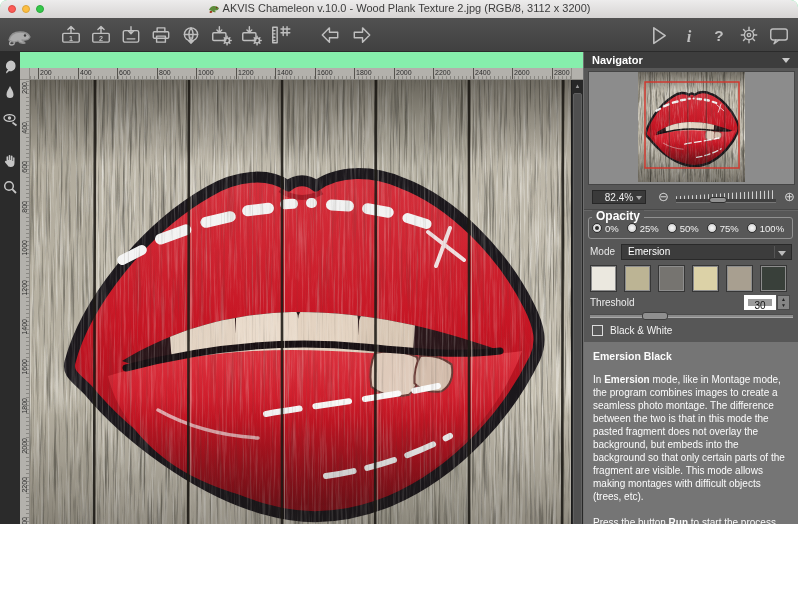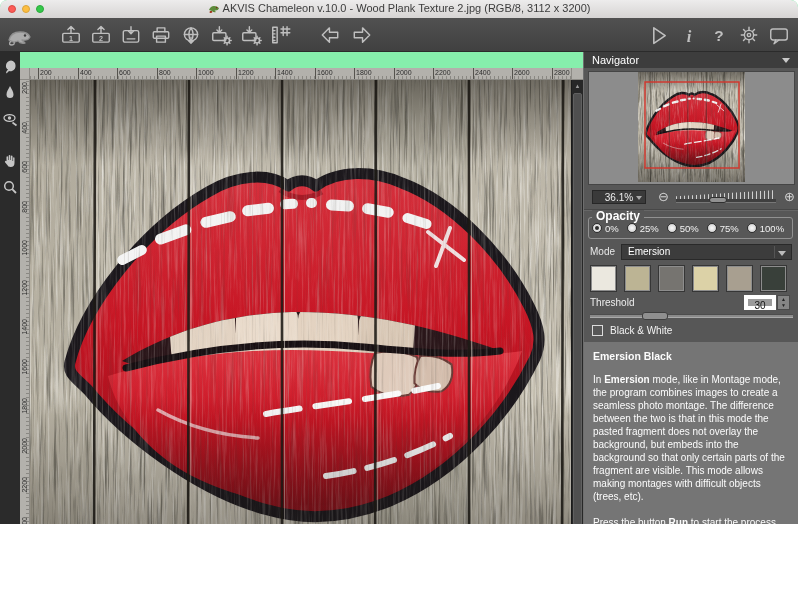--- a/index.html
+++ b/index.html
@@ -58,21 +58,21 @@
   .vthumb{position:absolute;left:1px;right:1px;top:13px;height:432px;background:#4f4f4f;border:1px solid #606060;border-radius:2px;box-sizing:border-box;}
   .varrow{position:absolute;left:0;width:11px;height:12px;color:#9a9a9a;font-size:6px;text-align:center;line-height:12px;}
   .varrow.up{top:0;} .varrow.down{bottom:0;}
   .hscroll{position:absolute;left:20px;top:590px;width:563px;height:10px;background:#1e1e1e;}
   .hthumb{position:absolute;top:1px;height:7px;left:12px;right:14px;background:#4a4a4a;border:1px solid #5a5a5a;border-radius:2px;box-sizing:border-box;}
   .harrow{position:absolute;top:0;width:11px;height:10px;color:#9a9a9a;font-size:6px;text-align:center;line-height:10px;}
   .harrow.left{left:0;} .harrow.right{right:0;}
   
   .rpanel{position:absolute;left:583px;top:52px;width:215px;height:548px;background:#575757;border-left:1px solid #6e6e6e;box-sizing:border-box;}
   .rheader{position:absolute;top:0;left:0;right:0;height:16px;background:#3d3d3d;color:#fff;
-    font-weight:normal;font-size:11px;line-height:16px;padding-left:8px;box-sizing:border-box;}
+    font-weight:bold;font-size:11px;line-height:16px;padding-left:8px;box-sizing:border-box;}
   .caret-down{width:0;height:0;border-left:4px solid transparent;border-right:4px solid transparent;
     border-top:5px solid #c9c9c9;position:absolute;right:8px;top:6px;}
   .navthumb{position:absolute;left:4px;top:19px;width:205px;height:112px;border:1px solid #454545;background:#8c8c8c;}
   .navthumb svg{display:block;}
   .zoomrow{position:absolute;left:0;top:136px;width:215px;height:18px;}
   .zoomfield{position:absolute;left:8px;top:2px;width:54px;height:14px;background:#3a3a3a;
     border:1px solid #272727;color:#eee;font-size:10px;line-height:14px;text-align:center;box-sizing:border-box;}
   .zoomfield .caret-down{right:3px;top:5px;border-top-color:#aaa;border-left-width:3px;border-right-width:3px;border-top-width:4px;}
   .zbtn{position:absolute;top:0;font-size:13px;color:#d2d2d2;line-height:18px;}
   .zminus{left:74px;} .zplus{right:4px;}
@@ -421,21 +421,21 @@
       <svg width="205" height="110" viewBox="0 0 205 110">
         <rect width="205" height="110" fill="#8c8c8c"></rect>
         <svg x="49" y="0" width="107" height="110" viewBox="0 0 541 510" preserveAspectRatio="none">
             <use href="#art"></use>
           </svg>
         <rect x="56" y="10" width="94" height="86" fill="none" stroke="#cf3a30" stroke-width="1.5"></rect>
       </svg>
     </div>
     <div class="zoomrow">
       <div class="zoomfield">
-        <span>36.1%</span>
+        <span>82.4%</span>
         <span class="caret-down"></span>
       </div>
       <span class="zbtn zminus">⊖</span>
       <div class="zslider">
         <div class="zticks"></div>
         <div class="zgroove"></div>
         <div class="zthumb"></div>
       </div>
       <span class="zbtn zplus">⊕</span>
     </div>

